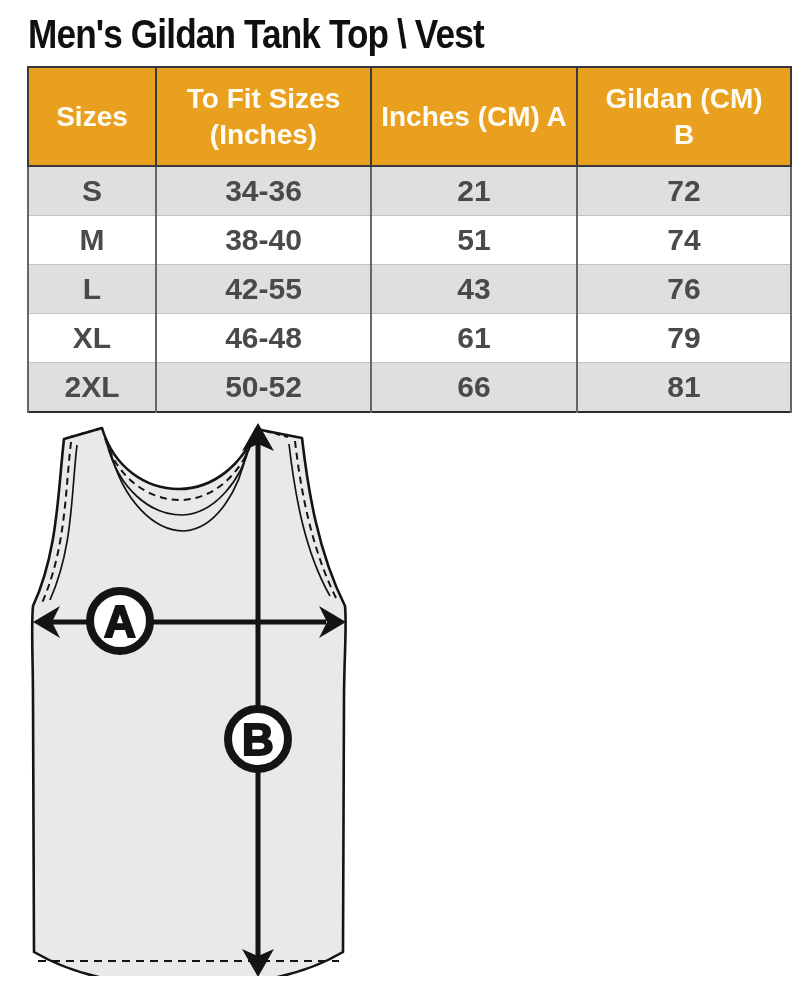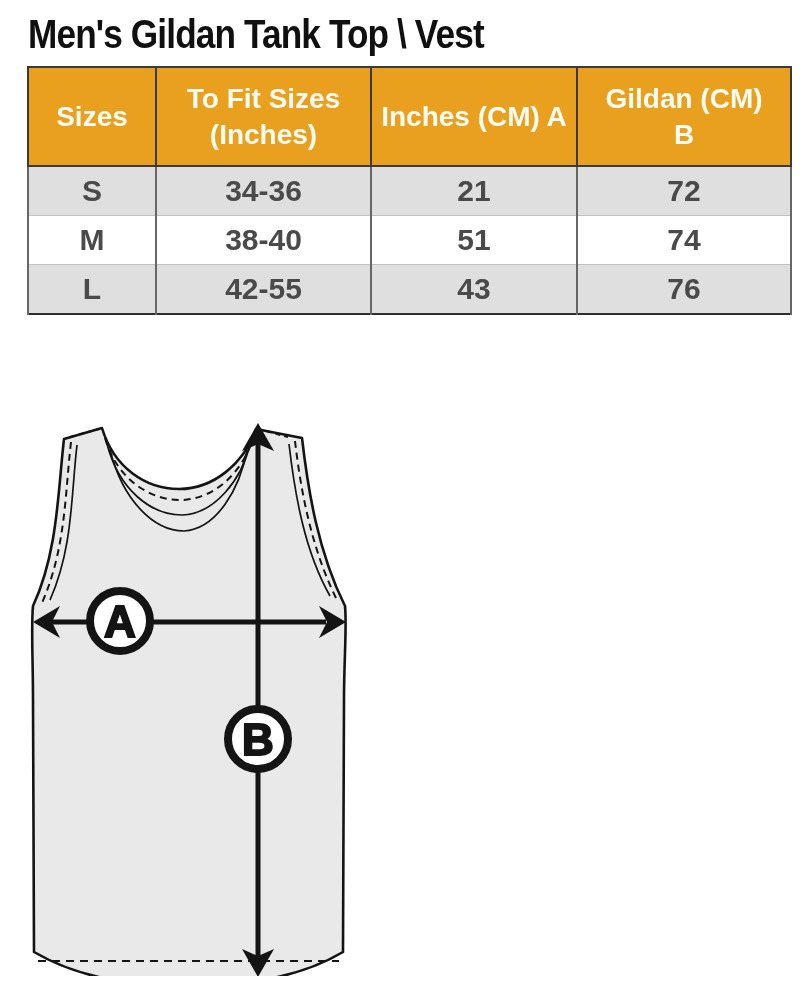--- a/index.html
+++ b/index.html
@@ -98,20 +98,32 @@
         <td>38-40</td>
         <td>51</td>
         <td>74</td>
       </tr>
       <tr>
         <td>L</td>
         <td>42-55</td>
         <td>43</td>
         <td>76</td>
       </tr>
+      <tr>
+        <td>XL</td>
+        <td>46-48</td>
+        <td>61</td>
+        <td>79</td>
+      </tr>
+      <tr>
+        <td>2XL</td>
+        <td>50-52</td>
+        <td>66</td>
+        <td>81</td>
+      </tr>
     </tbody>
   </table>
 
   <svg class="diagram-svg" viewBox="0 408 400 592" aria-hidden="true">
 
     <path class="garment" d="
       M 64 439
       L 102 428
       C 114 468 146 489 179 489
       C 213 489 244 464 256 429

